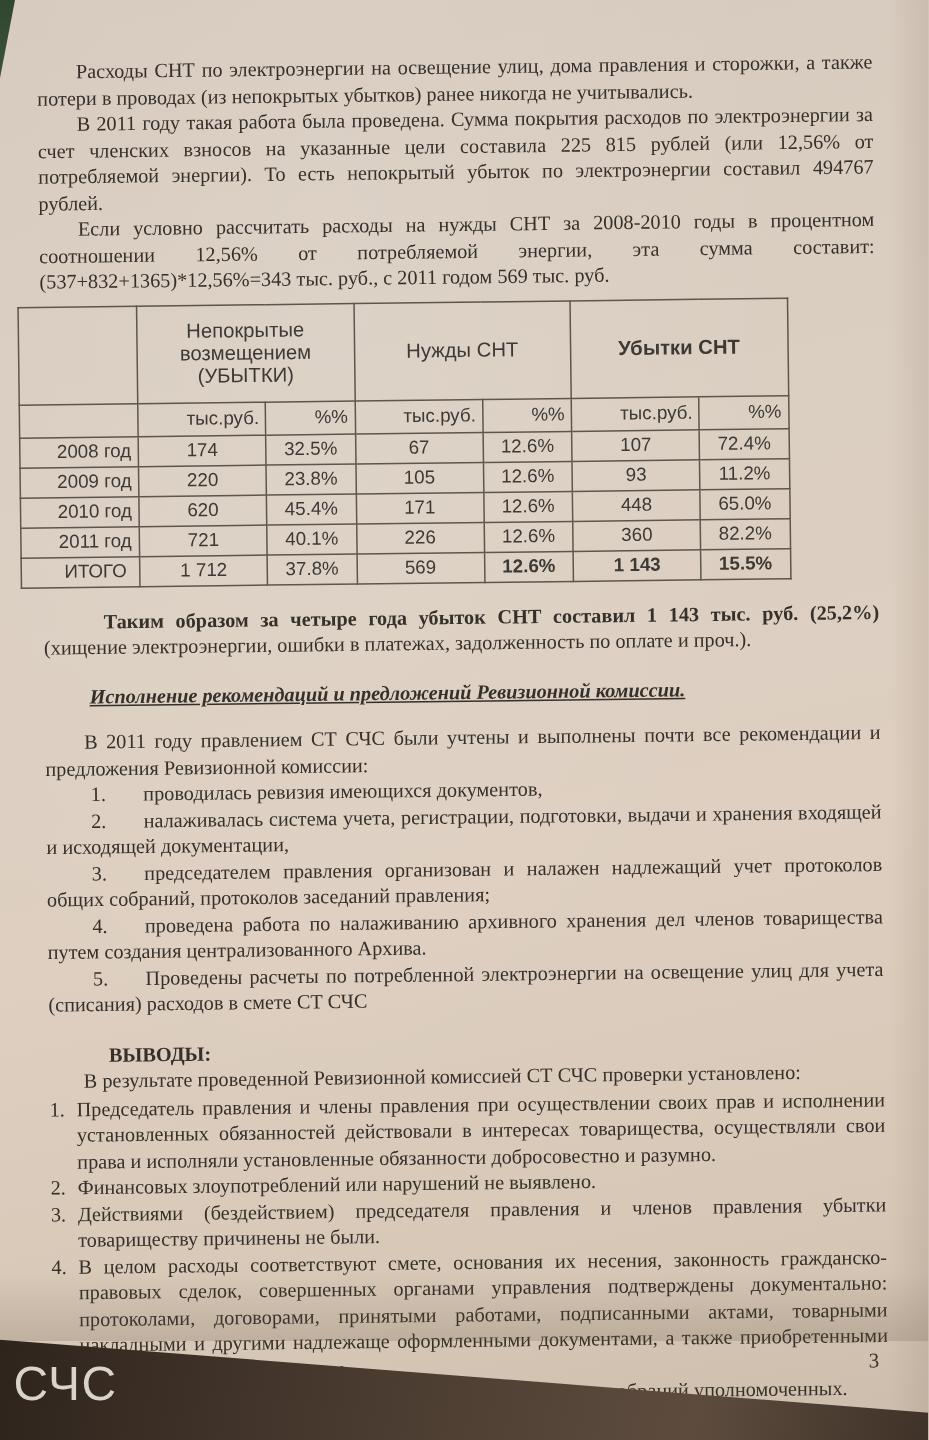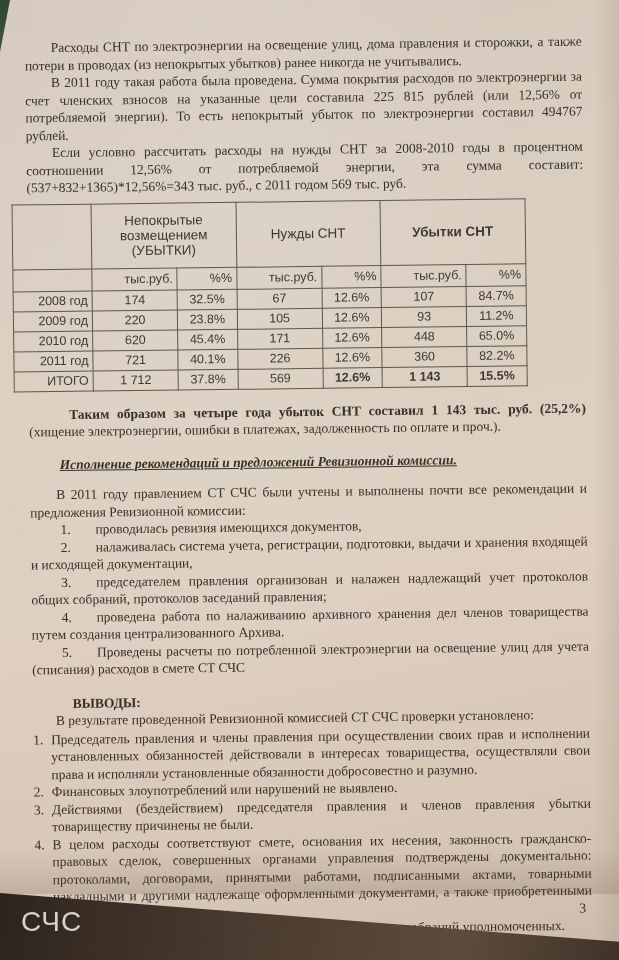--- a/index.html
+++ b/index.html
@@ -56,43 +56,43 @@
   }
   table.exp th, table.exp td{
     border:1px solid #5d564e;
     padding:2px 4px;
     text-align:center;vertical-align:middle;
     font-weight:normal;
   }
   table.exp .grp{height:60px;font-size:13.5px;}
   table.exp .grp-bold{font-weight:bold;}
   table.exp .sub{height:17px;padding-left:32px;}
-  table.exp td.lbl{text-align:right;padding-left:24px;}
+  table.exp td.lbl{text-align:center;padding-left:24px;}
   table.exp tr.bold-row td{font-weight:normal;}
   table.exp td.bold-cell{font-weight:bold;}
   .c-year{width:79px;} .c-t1{width:59px;} .c-p1{width:52px;}
   .c-t2{width:81px;} .c-p2{width:54px;} .c-t3{width:66px;} .c-p3{width:48px;}
 
   .page-number{
     position:absolute;right:6px;top:867px;
     font-size:14px;color:#3b352f;text-align:right;
   }
   .paper-edge-shadow{
     position:absolute;left:0;top:848px;width:100%;height:46px;
     background:linear-gradient(to bottom, rgba(100,80,62,0), rgba(100,80,62,0.20));
   }
   .bottom-band{
     position:absolute;left:0;top:884px;width:100%;height:76px;
     background:linear-gradient(100deg,#2e241c 0%,#4a3b30 40%,#5d4c3e 75%,#3f3228 100%);
     clip-path:polygon(0 12%, 100% 76%, 100% 100%, 0 100%);
   }
   .overlay-label{
-    position:absolute;left:21px;top:905px;
+    position:absolute;left:9px;top:905px;
     font-family:"Liberation Sans", sans-serif;
-    font-size:28px;line-height:34px;color:#d8d3cb;letter-spacing:1px;
+    font-size:32px;line-height:34px;color:#d8d3cb;letter-spacing:1px;
   }
 </style>
 </head>
 <body>
 
 <div class="photo">
   <div class="green-corner"></div>
   <div class="right-vignette"></div>
 
   <div class="page">
@@ -127,21 +127,21 @@
           <th class="sub">тыс.руб.</th>
           <th class="sub">%%</th>
         </tr>
         <tr>
           <td class="lbl">2008 год</td>
           <td>174</td>
           <td>32.5%</td>
           <td>67</td>
           <td>12.6%</td>
           <td>107</td>
-          <td>84.7%</td>
+          <td>72.4%</td>
         </tr>
         <tr>
           <td class="lbl">2009 год</td>
           <td>220</td>
           <td>23.8%</td>
           <td>105</td>
           <td>12.6%</td>
           <td>93</td>
           <td>11.2%</td>
         </tr>

